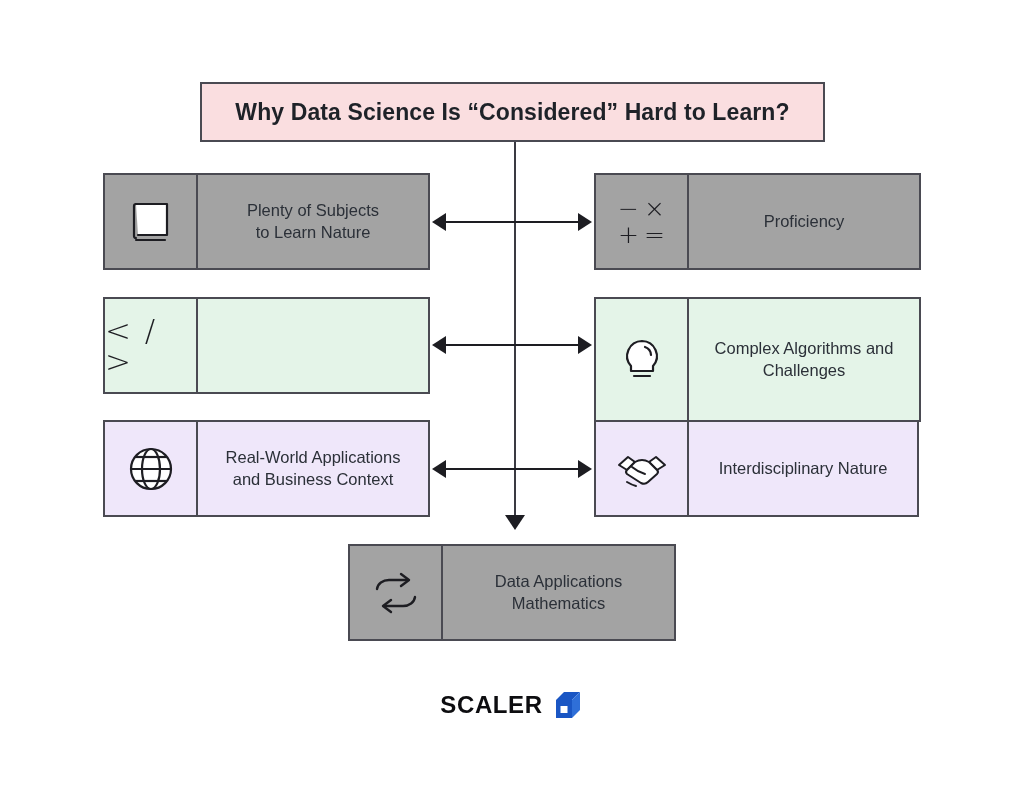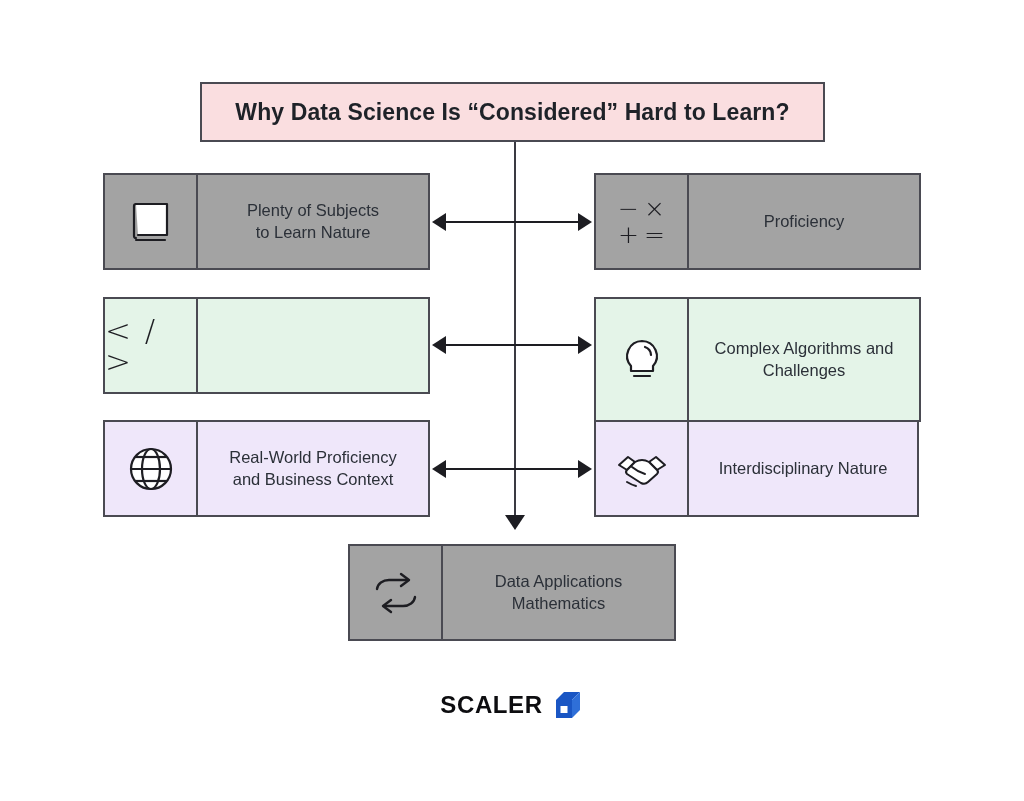--- a/index.html
+++ b/index.html
@@ -167,21 +167,21 @@
       <svg width="58" height="58" viewBox="0 0 58 58">
         <circle cx="29" cy="29" r="20" fill="#ffffff" stroke="#1d1d22" stroke-width="2.2"></circle>
         <ellipse cx="29" cy="29" rx="9" ry="20" fill="none" stroke="#1d1d22" stroke-width="2.2"></ellipse>
         <line x1="9" y1="29" x2="49" y2="29" stroke="#1d1d22" stroke-width="2.2"></line>
         <path d="M13.5 17 h31" fill="none" stroke="#1d1d22" stroke-width="2.2"></path>
         <path d="M13.5 41 h31" fill="none" stroke="#1d1d22" stroke-width="2.2"></path>
       </svg>
     </div>
     <div class="label-cell">
       <span>
-        <span>Real-World Proficiency</span><br>
+        <span>Real-World Applications</span><br>
         <span>and Business Context</span>
       </span>
     </div>
   </div>
 
   <div class="card tint-lav" style="left:594px;top:420px;width:325px;height:97px;">
     <div class="icon-cell">
       <svg width="62" height="56" viewBox="0 0 62 56">
         <path d="M8 24 l9 -8 l7 5 l-8 8 z" fill="#ffffff" stroke="#1d1d22" stroke-width="2" stroke-linejoin="round"></path>
         <path d="M54 24 l-9 -8 l-7 5 l8 8 z" fill="#ffffff" stroke="#1d1d22" stroke-width="2" stroke-linejoin="round"></path>

